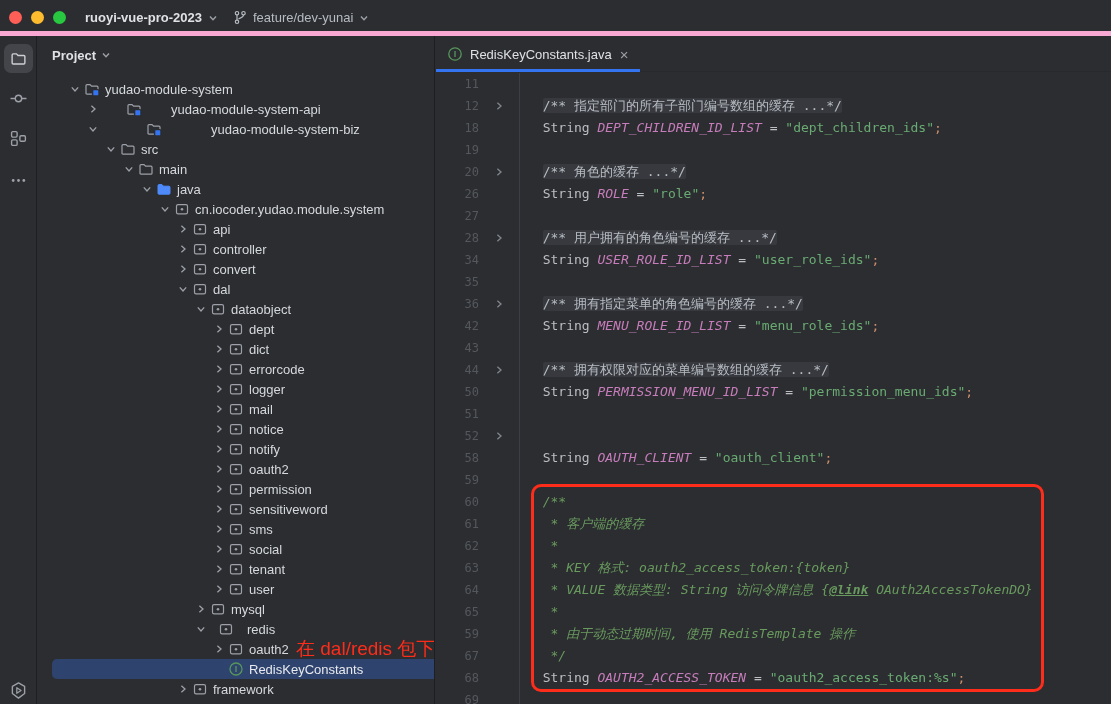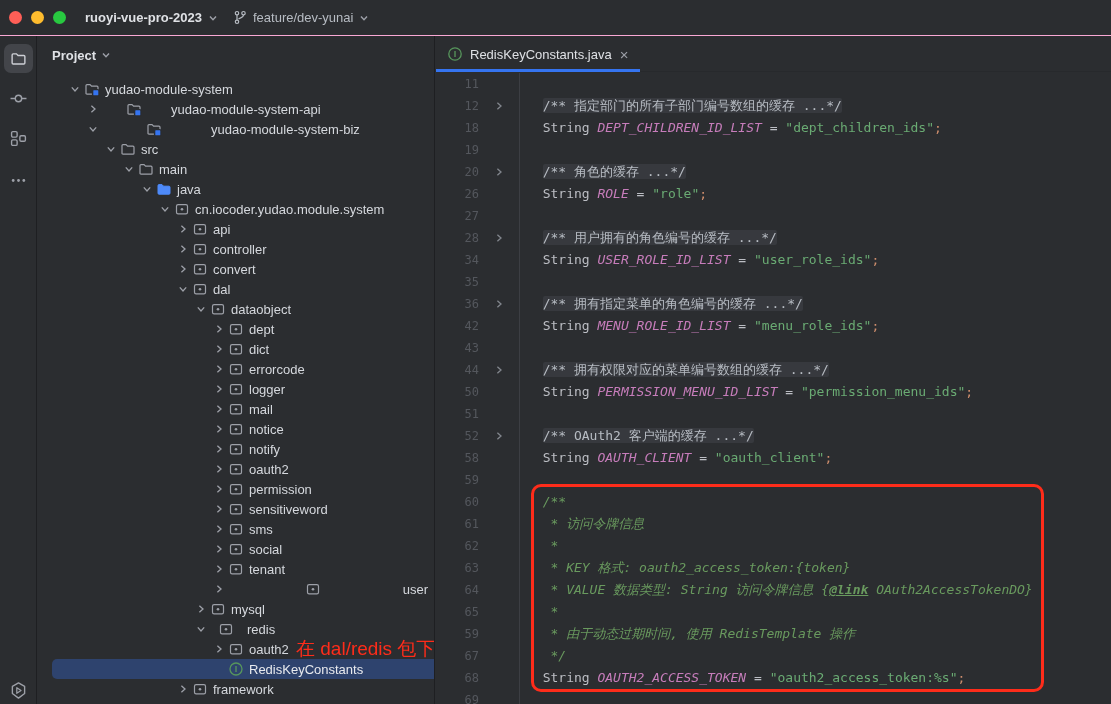--- a/index.html
+++ b/index.html
@@ -2,21 +2,21 @@
 <html><head>
 <meta charset="utf-8">
 <style>
   * { margin:0; padding:0; box-sizing:border-box; }
   html,body { background:#1e1f22; }
   .app { position:relative; width:1111px; height:704px; background:#2b2d30;
          overflow:hidden; font-family:"Liberation Sans",sans-serif; color:#dfe1e5; }
 
   
   .titlebar { position:absolute; left:0; top:0; width:100%; height:36px;
-              border-bottom:1px solid #f9a8d4; background:#2b2d30; }
+              border-bottom:5px solid #f9a8d4; background:#2b2d30; }
   .lights { position:absolute; left:9px; top:11px; display:flex; gap:9px; }
   .light { width:13px; height:13px; border-radius:50%; }
   .title-group { position:absolute; top:0; height:35px; display:flex; align-items:center; gap:6px; font-size:13px; cursor:default; }
   .proj-sel { left:85px; font-weight:700; color:#dfe1e5; }
   .branch-sel { left:233px; font-weight:400; color:#b7bcc3; }
   .chev-dn { width:10px; height:10px; }
 
   
   .main { position:absolute; left:0; top:36px; right:0; bottom:0; display:flex; }
 
@@ -486,21 +486,21 @@
               </svg>
             </span>
             <span class="ti">
               <svg width="16" height="16" viewBox="0 0 16 16">
                 <rect x="2.5" y="3.6" width="11" height="9.2" rx="1.6" fill="none" stroke="#9da0a8" stroke-width="1.2"></rect>
                 <circle cx="8" cy="8.2" r="1.3" fill="#9da0a8"></circle>
               </svg>
             </span>
             <span class="tl">tenant</span>
           </div>
-          <div class="tree-row" style="padding-left: 173px; justify-content: space-between;">
+          <div class="tree-row" style="padding-left: 173px;">
             <span class="tw">
               <svg width="12" height="12" viewBox="0 0 12 12">
                 <polyline points="4.4,2.8 8,6 4.4,9.2" fill="none" stroke="#9da0a8" stroke-width="1.3"></polyline>
               </svg>
             </span>
             <span class="ti">
               <svg width="16" height="16" viewBox="0 0 16 16">
                 <rect x="2.5" y="3.6" width="11" height="9.2" rx="1.6" fill="none" stroke="#9da0a8" stroke-width="1.2"></rect>
                 <circle cx="8" cy="8.2" r="1.3" fill="#9da0a8"></circle>
               </svg>
@@ -706,41 +706,40 @@
               <span class="fw"></span>
               <span class="src"></span>
             </div>
             <div class="cl">
               <span class="ln">52</span>
               <span class="fw">
                 <svg width="12" height="12" viewBox="0 0 12 12">
                   <polyline points="4.4,2.8 8,6 4.4,9.2" fill="none" stroke="#82868d" stroke-width="1.3"></polyline>
                 </svg>
               </span>
-              <span class="src"><span class="tk-sp">  </span><span class="tk-fold">/** OAuth2 客户端的缓存 ...*/</span></span>
             </div>
             <div class="cl">
               <span class="ln">58</span>
               <span class="fw"></span>
               <span class="src"><span class="tk-plain">  String </span><span class="tk-const">OAUTH_CLIENT</span><span class="tk-plain"> = </span><span class="tk-str">"oauth_client"</span><span class="tk-semi">;</span></span>
             </div>
             <div class="cl">
               <span class="ln">59</span>
               <span class="fw"></span>
               <span class="src"></span>
             </div>
             <div class="cl">
               <span class="ln">60</span>
               <span class="fw"></span>
               <span class="src"><span class="tk-cmt">  /**</span></span>
             </div>
             <div class="cl">
               <span class="ln">61</span>
               <span class="fw"></span>
-              <span class="src"><span class="tk-cmt">   * 访问令牌信息</span></span>
+              <span class="src"><span class="tk-cmt">   * 客户端的缓存</span></span>
             </div>
             <div class="cl">
               <span class="ln">62</span>
               <span class="fw"></span>
               <span class="src"><span class="tk-cmt">   *</span></span>
             </div>
             <div class="cl">
               <span class="ln">63</span>
               <span class="fw"></span>
               <span class="src"><span class="tk-cmt">   * KEY 格式: oauth2_access_token:{token}</span></span>

